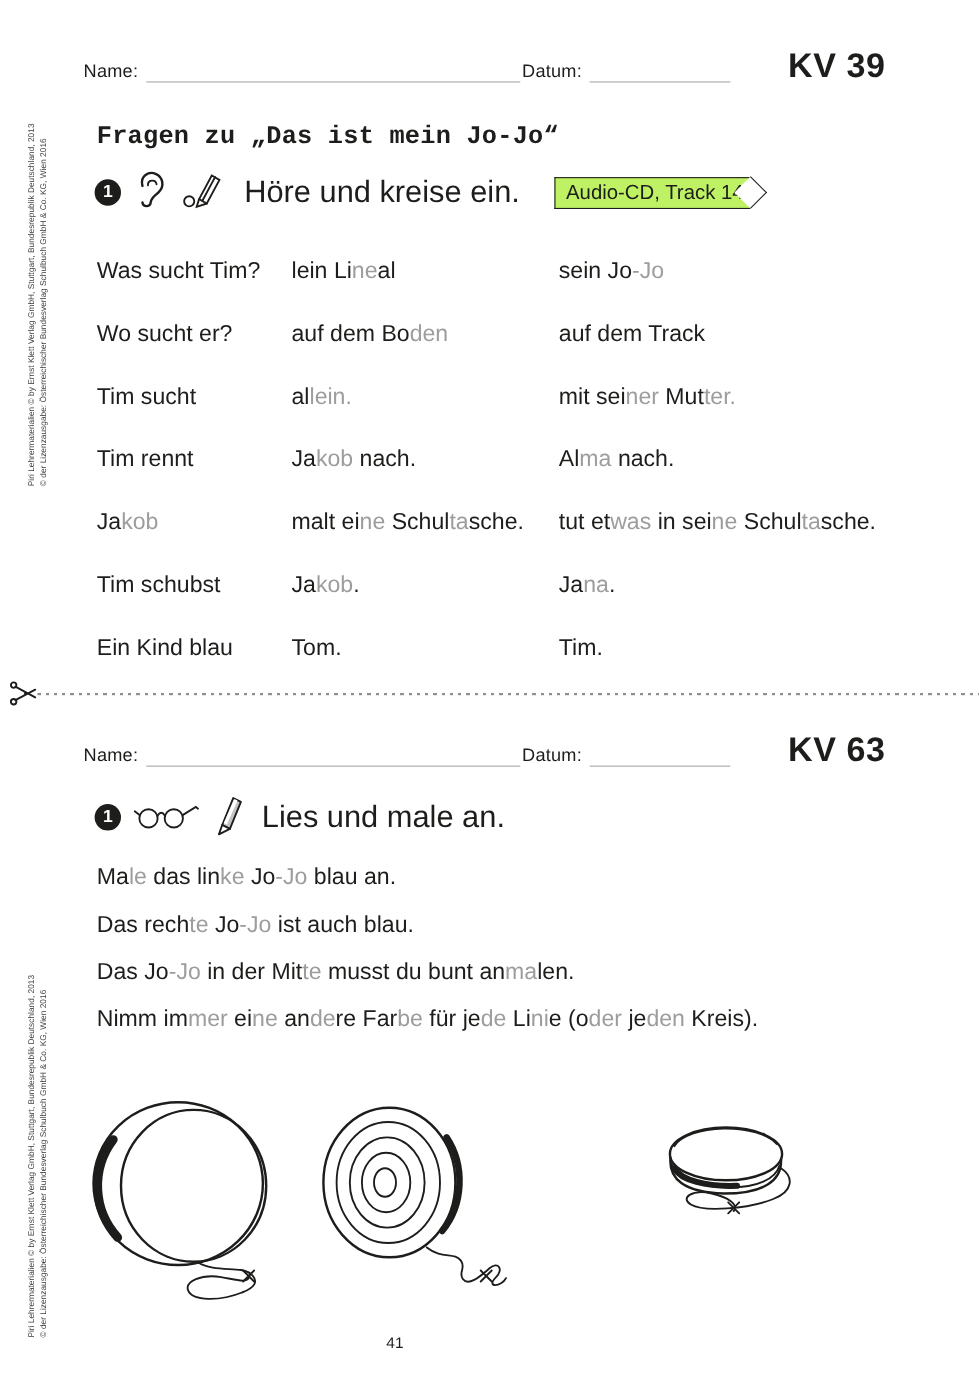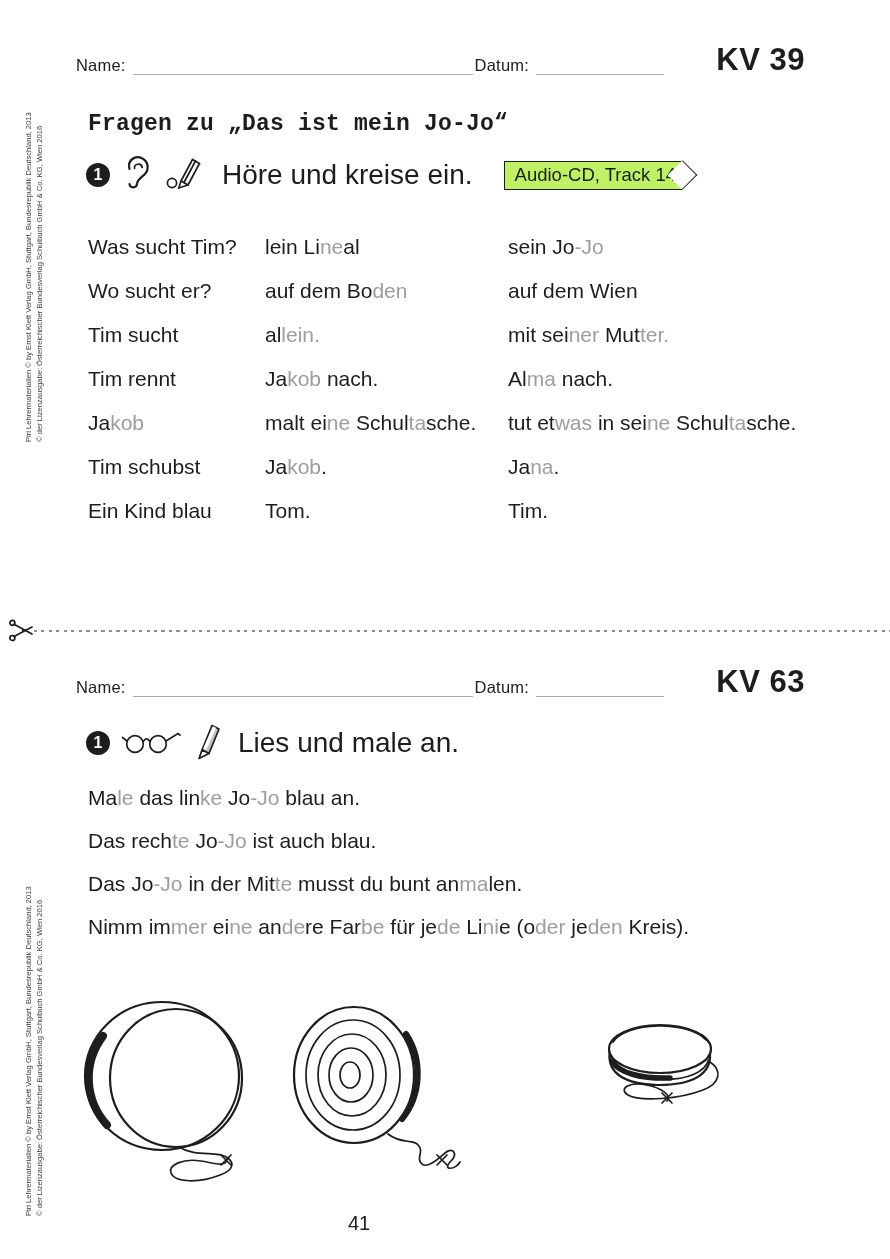--- a/index.html
+++ b/index.html
@@ -35,21 +35,21 @@
          font-size:16px;font-weight:700;display:flex;align-items:center;justify-content:center;flex:0 0 auto;}
   .task-text{font-size:28px;margin-left:6px;white-space:nowrap;text-align:center;}
   .audio-tag{position:relative;margin-left:20px;border:1.7px solid #1d1d1b;border-right:none;
              padding:2px 6px 3px 10px;font-size:18.5px;white-space:nowrap;background:#bef264;}
   .audio-tag::after{content:"";position:absolute;right:-11px;top:50%;width:20px;height:20px;
              border-top:1.7px solid #1d1d1b;border-right:1.7px solid #1d1d1b;background:#fff;
              transform:translateY(-50%) rotate(45deg);}
 
   
   .qa-table{position:absolute;left:88px;top:235px;display:grid;
-            grid-template-columns:177px 243px 1fr;row-gap:20px;
+            grid-template-columns:177px 243px 1fr;row-gap:33px;
             font-size:21px;line-height:24px;}
   .qa-cell{white-space:nowrap;}
   .syl{color:var(--syl,#9d9d9d);}
 
   
   .cutline{position:absolute;left:0;top:618px;width:890px;height:24px;}
   .cutline .dash{position:absolute;left:34px;right:0;top:12px;height:2px;
       background:repeating-linear-gradient(90deg,#8f8f8f 0 3px,transparent 3px 7.5px);}
   .scissors{position:absolute;left:9px;top:1px;}
 
@@ -59,21 +59,21 @@
 
   
   .yoyo{position:absolute;}
   .yoyo-left{left:80px;top:998px;}
   .yoyo-middle{left:288px;top:1005px;}
   .yoyo-right{left:600px;top:1022px;}
   svg .ln{fill:none;stroke:#1d1d1b;stroke-width:2.2;stroke-linecap:round;stroke-linejoin:round;}
   svg .thin{fill:none;stroke:#1d1d1b;stroke-width:1.7;stroke-linecap:round;}
   svg .band{fill:none;stroke:#1d1d1b;stroke-linecap:round;}
 
-  .page-num{position:absolute;left:0;top:1212px;width:718px;text-align:center;font-size:20px;}
+  .page-num{position:absolute;left:0;top:1212px;width:718px;text-align:center;font-size:14px;}
 </style>
 </head>
 <body>
 
 <div class="page">
 
   <div class="credit credit-top">
     <div>Piri Lehrermaterialien © by Ernst Klett Verlag GmbH, Stuttgart, Bundesrepublik Deutschland, 2013</div>
     <div>© der Lizenzausgabe: Österreichischer Bundesverlag Schulbuch GmbH &amp; Co. KG, Wien 2016</div>
   </div>
@@ -112,21 +112,21 @@
       <span class="task-text">Höre und kreise ein.</span>
       <span class="audio-tag">Audio-CD, Track 14</span>
     </div>
 
     <div class="qa-table">
         <div class="qa-cell"><span>Was sucht Tim?</span></div>
         <div class="qa-cell"><span>lein Li</span><span class="syl">ne</span><span>al</span></div>
         <div class="qa-cell"><span>sein Jo</span><span class="syl">-Jo</span></div>
         <div class="qa-cell"><span>Wo sucht er?</span></div>
         <div class="qa-cell"><span>auf dem Bo</span><span class="syl">den</span></div>
-        <div class="qa-cell"><span>auf dem Wien</span></div>
+        <div class="qa-cell"><span>auf dem Track</span></div>
         <div class="qa-cell"><span>Tim sucht</span></div>
         <div class="qa-cell"><span>al</span><span class="syl">lein.</span></div>
         <div class="qa-cell"><span>mit sei</span><span class="syl">ner</span><span> Mut</span><span class="syl">ter.</span></div>
         <div class="qa-cell"><span>Tim rennt</span></div>
         <div class="qa-cell"><span>Ja</span><span class="syl">kob</span><span> nach.</span></div>
         <div class="qa-cell"><span>Al</span><span class="syl">ma</span><span> nach.</span></div>
         <div class="qa-cell"><span>Ja</span><span class="syl">kob</span></div>
         <div class="qa-cell"><span>malt ei</span><span class="syl">ne</span><span> Schul</span><span class="syl">ta</span><span>sche.</span></div>
         <div class="qa-cell"><span>tut et</span><span class="syl">was</span><span> in sei</span><span class="syl">ne</span><span> Schul</span><span class="syl">ta</span><span>sche.</span></div>
         <div class="qa-cell"><span>Tim schubst</span></div>

